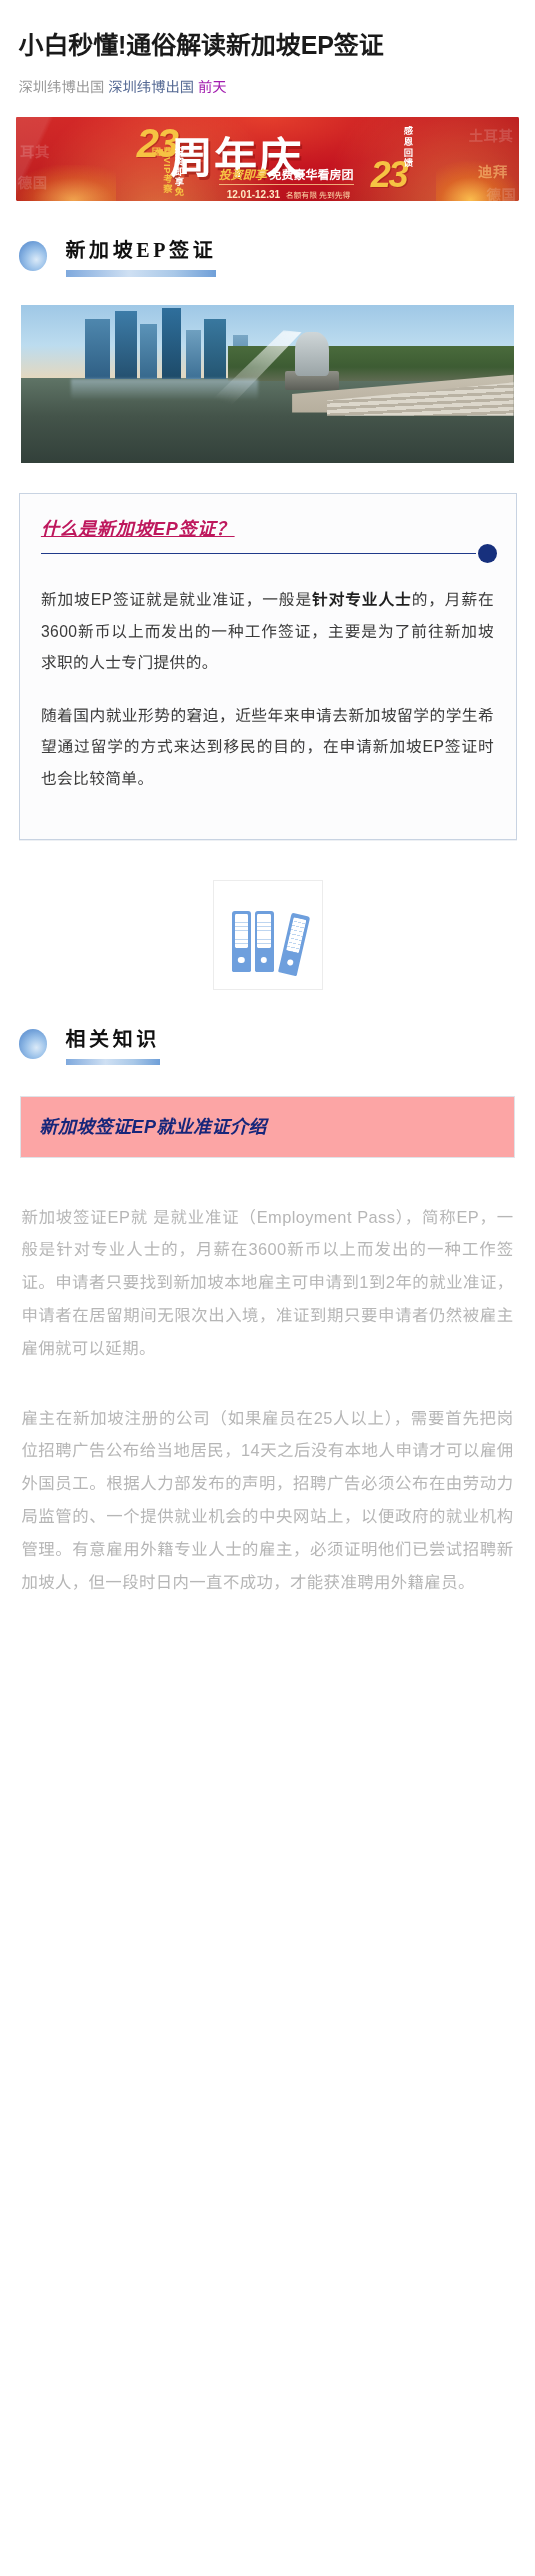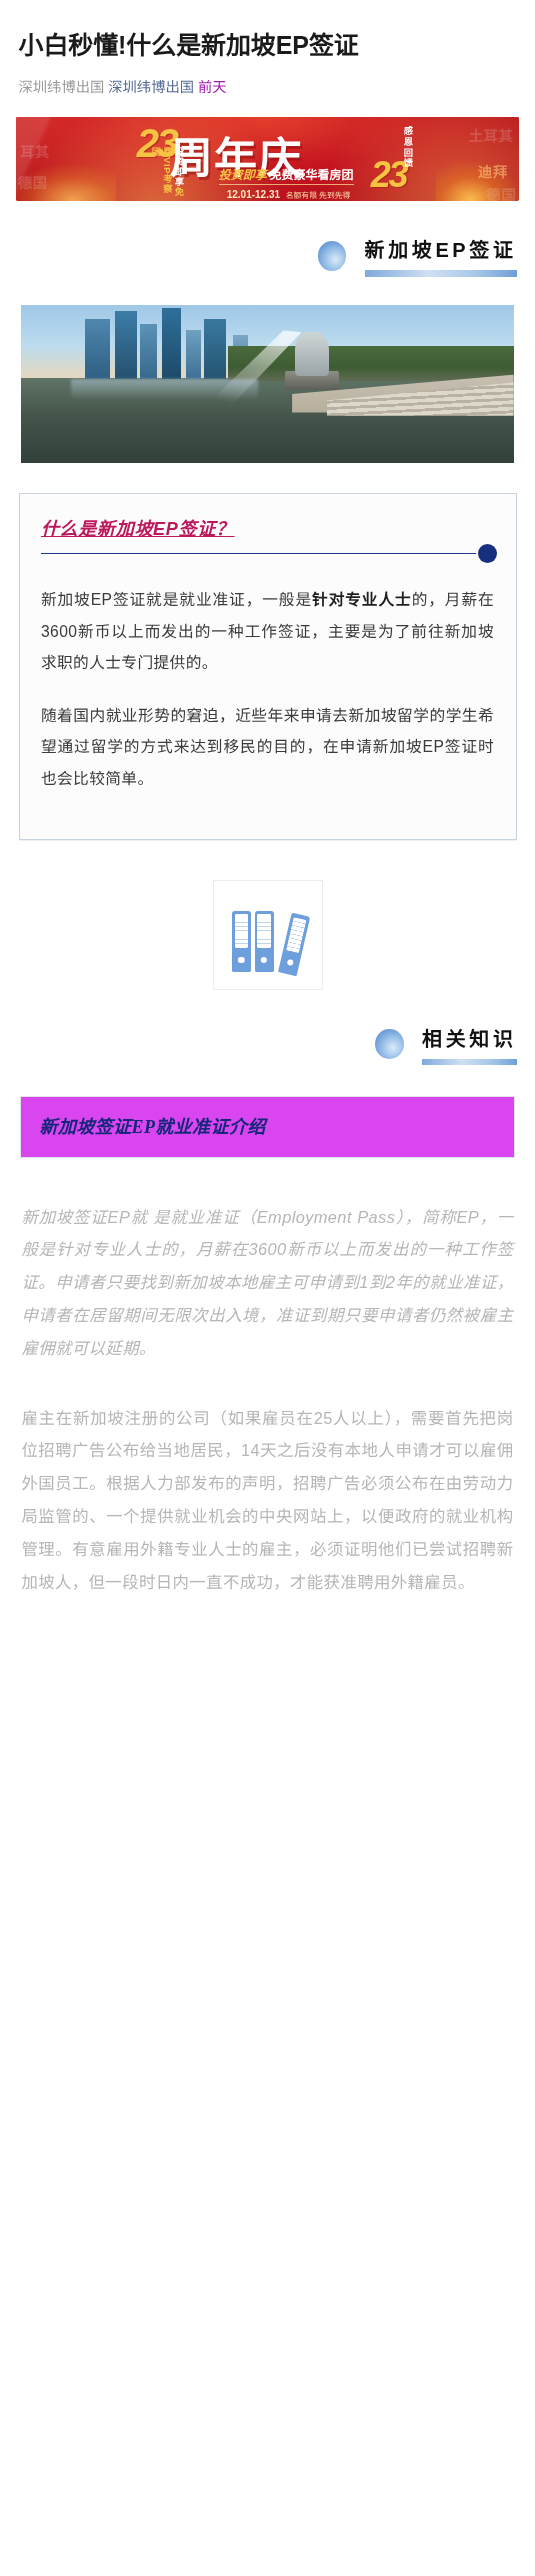--- a/index.html
+++ b/index.html
@@ -153,21 +153,22 @@
     background:radial-gradient(ellipse at 60% 70%, rgba(255,200,90,.75) 0%, rgba(230,130,40,.38) 45%, rgba(200,20,25,0) 75%);
     filter:blur(0.7px);
   }
 
   
   .section-head{
     margin:37px 0 0 0;
     padding:0 18.5px;
     display:flex;
     align-items:flex-start;
-    justify-content:flex-end;
+    justify-content:flex-start;
+    font-family:Liberation Serif, serif;
   }
   .sphere{
     width:28.5px;height:30px;
     border-radius:50%;
     flex:0 0 auto;
     margin-top:2.9px;
     background:radial-gradient(circle at 62% 62%, #dbeaf8 0%, #9dc3ea 38%, #6f9fd8 70%, #5d8bc9 100%);
   }
   .section-head-text{margin-left:18.5px;}
   .section-title{
@@ -292,23 +293,22 @@
     bottom:8.6px;width:6.4px;height:6.4px;border-radius:50%;background:#fff;
   }
   .bd1{left:1.4px;}
   .bd2{left:24px;}
   .bd3{left:47px;transform:rotate(13deg);transform-origin:bottom left;}
 
   
   .quote-box{
     margin:31px 20px 0 20px;
     border:0.7px solid #dfe3e8;
-    background:#d946ef;
+    background:#fca5a5;
     padding:18.5px 17px 18.5px 18.5px;
-    font-family:Liberation Serif, serif;
   }
   .quote-title{
     font-size:18px;
     font-weight:800;
     font-style:italic;
     color:#16267a;
     letter-spacing:0.4px;
     line-height:1.25;
     white-space:nowrap;
   }
@@ -316,30 +316,30 @@
   
   .body-text{padding:0 21.4px;}
   .body-text p{
     font-size:16.4px;
     line-height:2.0;
     color:#b6b6b6;
     letter-spacing:0.4px;
     text-align:justify;
     margin:37px 0 0 0;
   }
-  .body-text p.first{margin-top:43px;font-style:italic;}
+  .body-text p.first{margin-top:43px;}
   .body-text p:last-child{margin-bottom:40px;}
 </style>
 </head>
 <body>
 
 <div class="page">
 
   <div class="article-header">
-    <h1 class="article-title">小白秒懂!什么是新加坡EP签证</h1>
+    <h1 class="article-title">小白秒懂!通俗解读新加坡EP签证</h1>
     <div class="byline">
       <span class="source">深圳纬博出国</span>
       <span class="account-link">深圳纬博出国</span>
       <span class="time">前天</span>
     </div>
   </div>
 
   <div class="ad-wrap">
     <div class="ad-banner">
       <div class="ad-flame2"></div>

